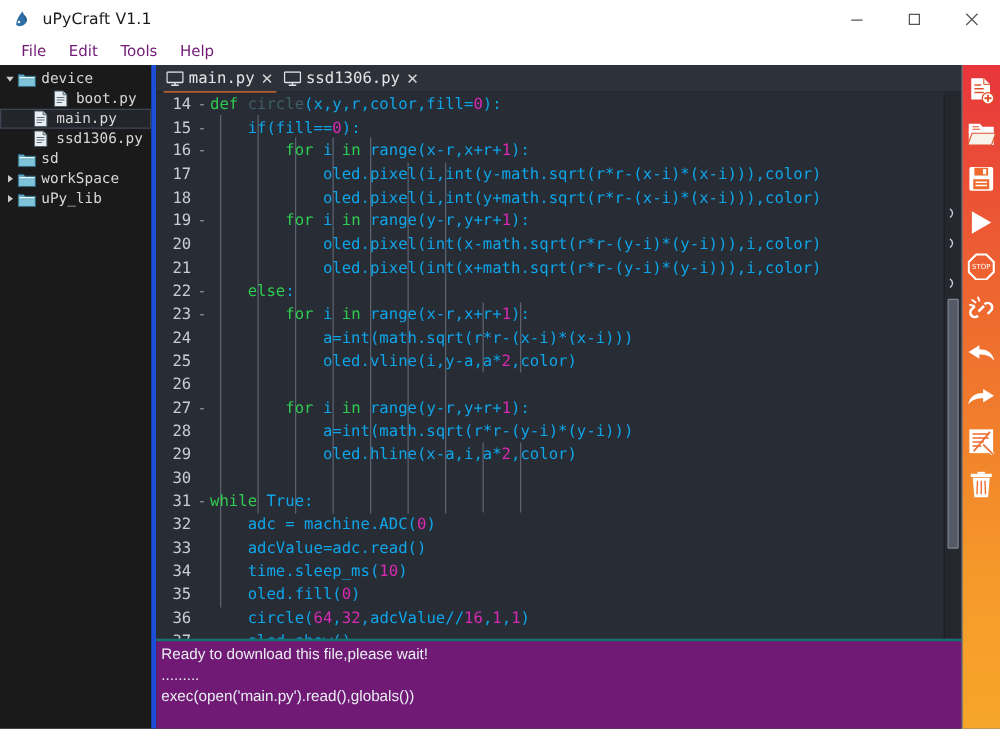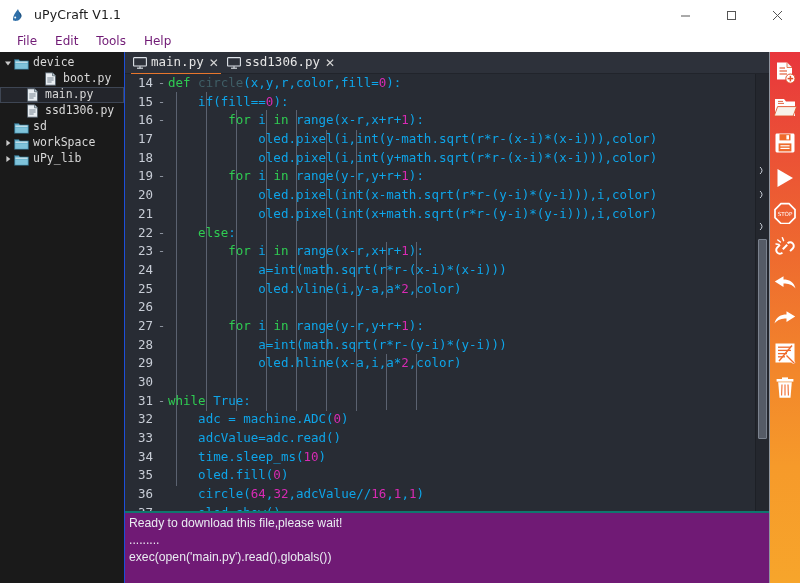--- a/index.html
+++ b/index.html
@@ -63,21 +63,21 @@
     background: #1f2229;
   }
 
   
   .tree {
     width: 125px; flex: 0 0 125px;
     background: #1a1a1a;
     padding-top: 3px;
     overflow: hidden;
     font-family: "DejaVu Sans Mono", monospace;
-    border-right: 1px solid #1d4ed8;
+    border-right: 4px solid #1d4ed8;
   }
   .tree-row {
     height: 16px; display: flex; align-items: center;
     font-size: 11.5px; color: #d8d8d8;
     white-space: nowrap; position: relative;
   }
   .tree-row.sel {
     background: #23252b;
     outline: 1px solid #3e4654;
     outline-offset: -1px;
@@ -260,21 +260,21 @@
           </span>
           <span class="tico">
             <svg width="15" height="13" viewBox="0 0 15 13">
               <path d="M0.5 2.5 h4.3 l1.2 1.4 h8.5 v8.4 h-14 z" fill="#5ea8c4" stroke="#2b5f75" stroke-width="0.7"></path>
               <rect x="1.4" y="4.6" width="12.2" height="1.1" fill="#e9f4f8"></rect>
               <rect x="1.4" y="6.5" width="12.2" height="5.2" fill="#7fc3da"></rect>
             </svg>
           </span>
           <span class="tlabel">device</span>
         </div>
-        <div class="tree-row" style="padding-left: 44px;">
+        <div class="tree-row" style="padding-left: 30px; justify-content: center;">
           <span class="tico">
             <svg width="13" height="14" viewBox="0 0 13 14">
               <path d="M1.5 0.8 h7 l3 3 v9.4 h-10 z" fill="#e9eef2" stroke="#4e5b66" stroke-width="0.8"></path>
               <path d="M8.5 0.8 v3 h3" fill="#b9c6ce" stroke="#4e5b66" stroke-width="0.7"></path>
               <g stroke="#5c6b78" stroke-width="0.8">
                 <line x1="3.3" y1="6.0" x2="9.6" y2="6.0"></line>
                 <line x1="3.3" y1="8.0" x2="9.6" y2="8.0"></line>
                 <line x1="3.3" y1="10.0" x2="7.6" y2="10.0"></line>
               </g>
             </svg>

